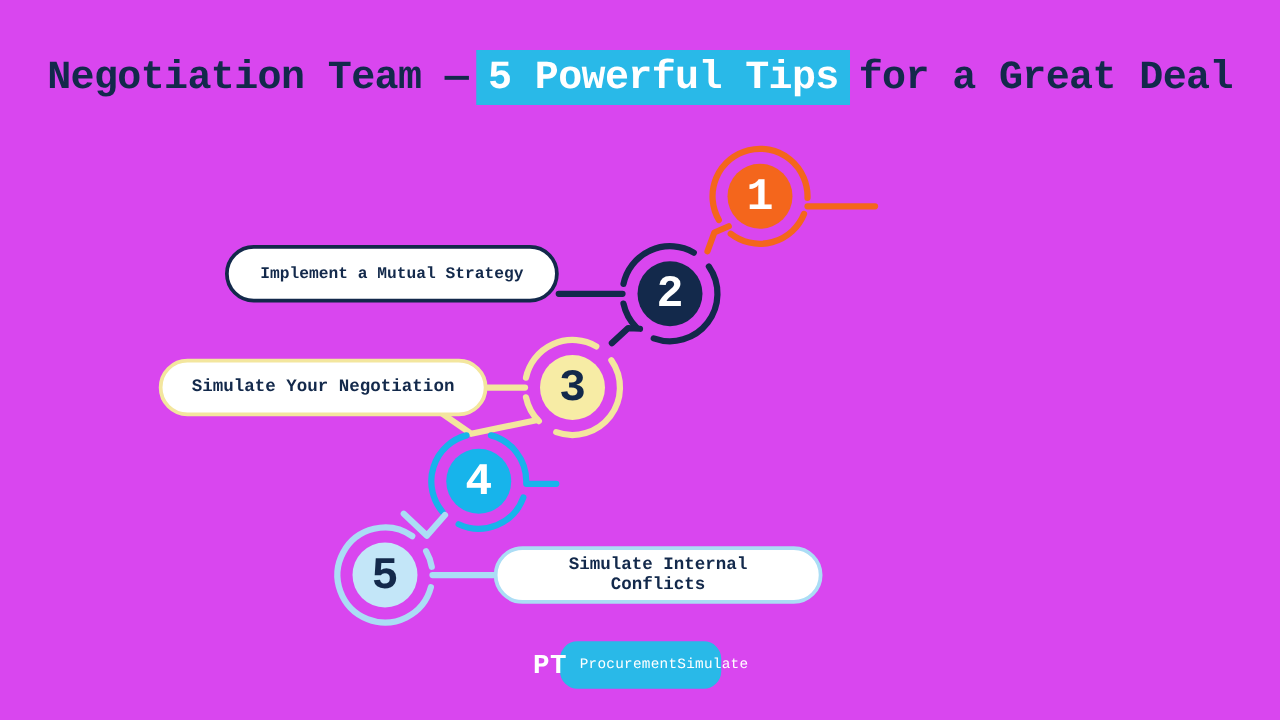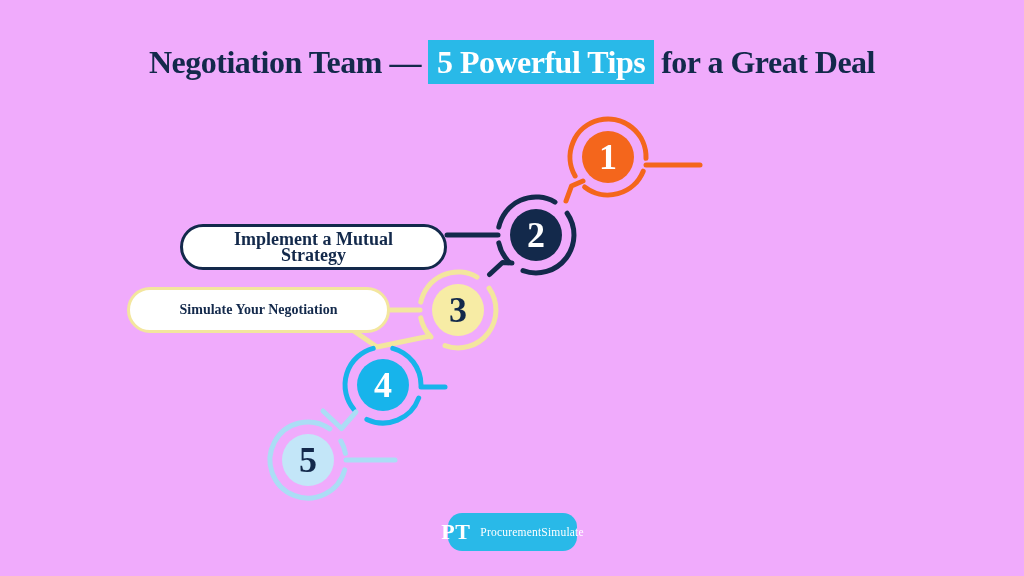--- a/index.html
+++ b/index.html
@@ -1,39 +1,39 @@
 <!DOCTYPE html>
 <html><head>
 <meta charset="utf-8">
 <style>
   html,body{margin:0;padding:0;background:#ffffff;}
   .canvas{
-    position:relative;width:1024px;height:576px;background:#f0abfc;overflow:hidden;
-    font-family:Liberation Serif, serif;
+    position:relative;width:1024px;height:576px;background:#d946ef;overflow:hidden;
+    font-family:Liberation Mono, monospace;
   }
   .overlay{position:absolute;left:0;top:0;width:1024px;height:576px;}
   
   .title{
     position:absolute;left:0;top:40px;width:1024px;margin:0;
     text-align:center;font-size:32px;line-height:44px;font-weight:bold;
     color:#13294B;letter-spacing:-0.5px;white-space:nowrap;
   }
   .title .hl{
     display:inline-block;background:#29B9E8;color:#ffffff;
     padding:0 9px;margin:0 7px;
   }
   
   .pill{
     position:absolute;box-sizing:border-box;border-radius:24px;background:#ffffff;
     display:flex;align-items:center;justify-content:center;text-align:center;
     color:#13294B;font-weight:bold;font-size:13.5px;line-height:16px;
     padding:2px 18px;
   }
   .p1{left:700px;top:142px;width:272px;height:46px;border:3px solid #F4661C;}
-  .p2{left:180px;top:224px;width:267px;height:46px;border:3px solid #13294B;font-size:18px;}
+  .p2{left:180px;top:196px;width:267px;height:46px;border:3px solid #13294B;font-size:13px;}
   .p3{left:127px;top:287px;width:263px;height:46px;border:3px solid #F3E69E;font-size:14px;}
   .p4{left:445px;top:364px;width:280px;height:46px;border:3px solid #17B4EB;font-size:13.5px;}
   .p5{left:395px;top:437px;width:263px;height:46px;border:3px solid #ABDDF5;font-size:14px;}
   
   .num{
     position:absolute;width:52px;height:52px;border-radius:50%;
     display:flex;align-items:center;justify-content:center;
     font-weight:bold;font-size:36px;
   }
   .c1{left:582px;top:131px;background:#F4661C;color:#ffffff;}
@@ -100,20 +100,23 @@
   </svg>
 
   <h1 class="title"><span>Negotiation Team —</span><span class="hl">5 Powerful Tips</span><span>for a Great Deal</span></h1>
 
   <div class="pill p2">
       <span>Implement a Mutual Strategy</span>
     </div>
   <div class="pill p3">
       <span>Simulate Your Negotiation</span>
     </div>
+  <div class="pill p5">
+      <span>Simulate Internal Conflicts</span>
+    </div>
 
   <div class="num c1">1</div>
   <div class="num c2">2</div>
   <div class="num c3">3</div>
   <div class="num c4">4</div>
   <div class="num c5">5</div>
 
   <div class="logo">
     <span class="abbr">PT</span>
     <span class="bar"></span>

